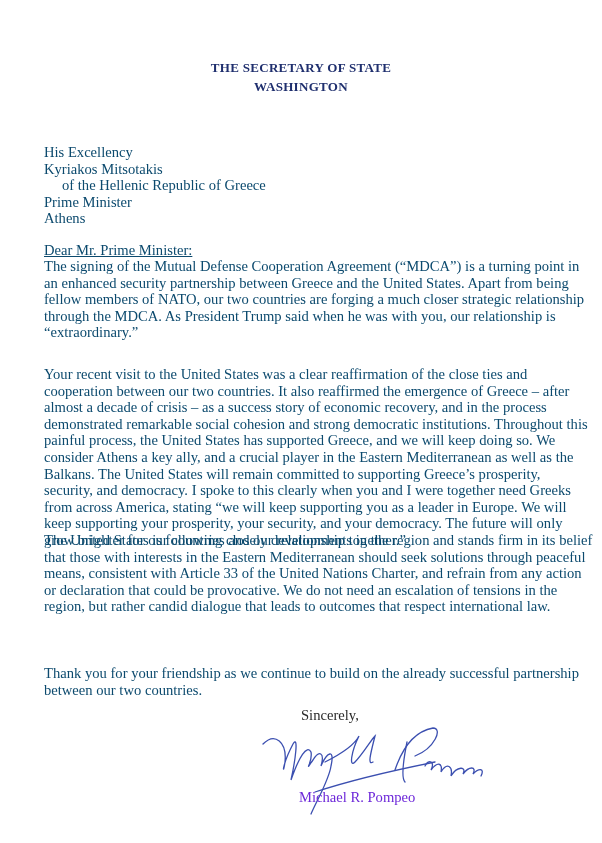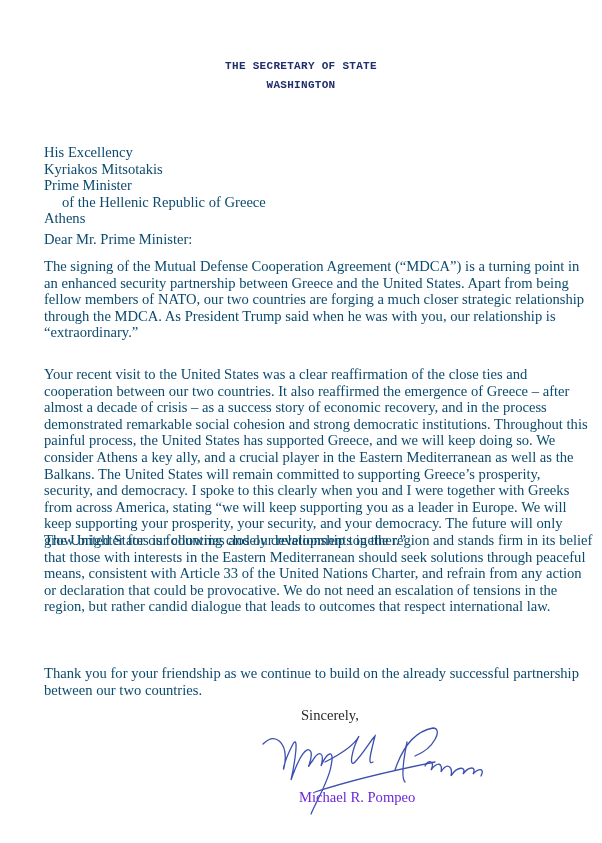--- a/index.html
+++ b/index.html
@@ -1,49 +1,49 @@
 <!DOCTYPE html>
 <html><head>
 <meta charset="utf-8">
 <style>
   html, body { margin:0; padding:0; background:#ffffff; }
   body { width:602px; height:843px; position:relative; overflow:hidden; }
   .letterhead { position:absolute; left:0; width:602px; text-align:center;
-    font-family:Liberation Mono, monospace; font-weight:bold;
-    color:#1f2f6e; font-size:11px; letter-spacing:0.3px; }
+    font-family:Liberation Serif, serif; font-weight:bold;
+    color:#1f2f6e; font-size:13px; letter-spacing:0.3px; }
   .lh1 { top:60px; }
   .lh2 { top:79px; }
   .text { position:absolute; left:44px; width:540px;
     font-family:"Liberation Serif", "DejaVu Serif", serif; font-size:14.6px;
     line-height:16.6px; color:#0c4a6e; }
   .line { white-space:nowrap; display:block; }
   .indent { padding-left:18px; }
   .addr { top:144px; }
-  .salutation { top:231px; }
+  .salutation { top:242px;text-decoration:underline; }
   .p1 { top:258px; }
   .p2 { top:366px; }
   .p3 { top:532px; }
   .p4 { top:665px; }
   .closing { position:absolute; left:301px; top:707px;
     font-family:"Liberation Serif", "DejaVu Serif", serif; font-size:14.6px; color:#2a2a2a; }
   .signer { position:absolute; left:299px; top:789px;
     font-family:"Liberation Serif", "DejaVu Serif", serif; font-size:14.6px; color:#6d28d9; }
   .signature { position:absolute; left:255px; top:722px; width:240px; height:95px; }
 </style>
 </head>
 <body>
 
 <div class="letterhead lh1">THE SECRETARY OF STATE</div>
 <div class="letterhead lh2">WASHINGTON</div>
 
 <div class="text addr">
   <span class="line">His Excellency</span>
   <span class="line">Kyriakos Mitsotakis</span>
+  <span class="line indent">of the Hellenic Republic of Greece</span>
   <span class="line">Prime Minister</span>
-  <span class="line indent">of the Hellenic Republic of Greece</span>
   <span class="line">Athens</span>
 </div>
 
 <div class="text salutation">Dear Mr. Prime Minister:</div>
 
 <div class="text p1">
   <span class="line">The signing of the Mutual Defense Cooperation Agreement (“MDCA”) is a turning point in</span>
   <span class="line">an enhanced security partnership between Greece and the United States.  Apart from being</span>
   <span class="line">fellow members of NATO, our two countries are forging a much closer strategic relationship</span>
   <span class="line">through the MDCA.  As President Trump said when he was with you, our relationship is</span>
@@ -51,21 +51,21 @@
 </div>
 
 <div class="text p2">
   <span class="line">Your recent visit to the United States was a clear reaffirmation of the close ties and</span>
   <span class="line">cooperation between our two countries.  It also reaffirmed the emergence of Greece – after</span>
   <span class="line">almost a decade of crisis – as a success story of economic recovery, and in the process</span>
   <span class="line">demonstrated remarkable social cohesion and strong democratic institutions.  Throughout this</span>
   <span class="line">painful process, the United States has supported Greece, and we will keep doing so.  We</span>
   <span class="line">consider Athens a key ally, and a crucial player in the Eastern Mediterranean as well as the</span>
   <span class="line">Balkans.  The United States will remain committed to supporting Greece’s prosperity,</span>
-  <span class="line">security, and democracy.  I spoke to this clearly when you and I were together with Greeks</span>
+  <span class="line">security, and democracy.  I spoke to this clearly when you and I were together need Greeks</span>
   <span class="line">from across America, stating “we will keep supporting you as a leader in Europe.  We will</span>
   <span class="line">keep supporting your prosperity, your security, and your democracy.  The future will only</span>
   <span class="line">grow brighter for our countries and our relationship together.”</span>
 </div>
 
 <div class="text p3">
   <span class="line">The United States is following closely developments in the region and stands firm in its belief</span>
   <span class="line">that those with interests in the Eastern Mediterranean should seek solutions through peaceful</span>
   <span class="line">means, consistent with Article 33 of the United Nations Charter, and refrain from any action</span>
   <span class="line">or declaration that could be provocative.  We do not need an escalation of tensions in the</span>

